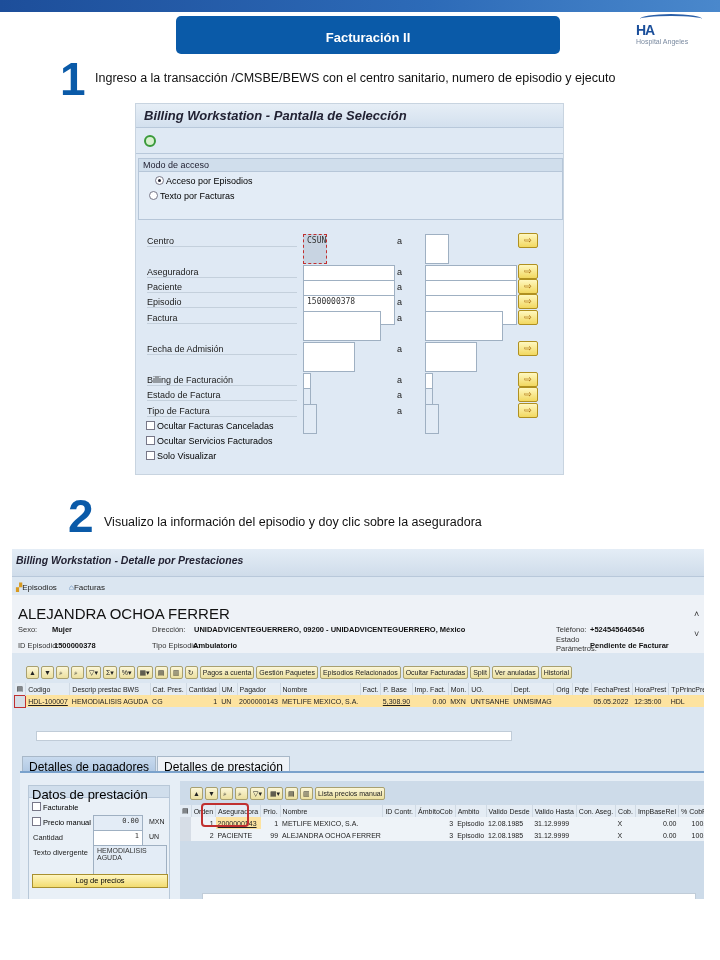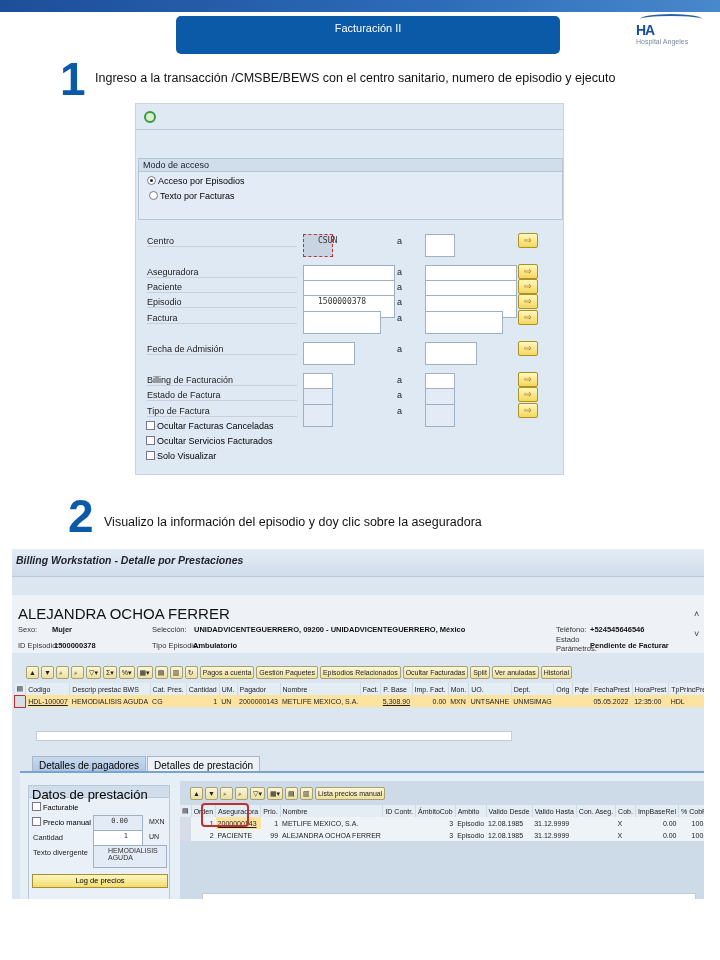--- a/index.html
+++ b/index.html
@@ -1,35 +1,35 @@
 <!DOCTYPE html>
 <html><head>
 <meta charset="utf-8">
 <style>
 *{box-sizing:border-box;margin:0;padding:0}
 body{width:720px;height:960px;background:#fff;font-family:"Liberation Sans",sans-serif;position:relative;overflow:hidden}
 .topband{position:absolute;left:0;top:0;width:720px;height:12px;background:linear-gradient(90deg,#1d4e9a,#2d6bb8 60%,#4a88cc);border-bottom-left-radius:0}
 .header{position:absolute;left:176px;top:16px;width:384px;height:38px;background:#0a5aa8;border-radius:5px;color:#fff;text-align:center}
-.header .t{font-weight:normal;font-size:11px;margin-top:6px}
+.header .t{font-weight:bold;font-size:13px;margin-top:14px}
 .header .s{font-size:10px;margin-top:1px}
 .logo{position:absolute;left:636px;top:14px;width:70px;height:40px;text-align:left}
 .logo .arc{width:62px;height:10px;border-top:2px solid #2a5fa8;border-radius:50% 50% 0 0;margin:0 auto}
 .logo .ha{color:#1a4e9a;font-weight:bold;font-size:14px;margin-top:-2px;letter-spacing:-1px}
 .logo .hn{color:#7a8aa0;font-size:7px}
 .step{position:absolute;color:#0a5aa8;font-weight:bold;font-size:46px;line-height:46px}
 .steptxt{position:absolute;font-size:12.5px;color:#111}
 
 .sap1{position:absolute;left:135px;top:103px;width:429px;height:372px;background:#dfe9f4;border:1px solid #c8d4e0}
 .sap1 .ttl{height:24px;background:linear-gradient(#e6eef6,#d3e0ee);border-bottom:1px solid #b8c8da;font-weight:bold;font-style:italic;font-size:13px;color:#223;padding:4px 8px}
 .sap1 .tb{height:26px;border-bottom:1px solid #b8c8da;padding:4px 8px}
 .grp{position:absolute;left:2px;width:425px;border:1px solid #b6c6d8;background:#e3ecf6}
 .grp .gh{height:13px;background:#d0deec;border-bottom:1px solid #b6c6d8;font-size:9px;padding:1px 4px;color:#223}
 .lbl{position:absolute;font-size:9px;color:#222}
 .uline{border-bottom:1px solid #c4d0dc}
-.inp{position:absolute;height:23px;background:#fff;border:1px solid #9fb0c2;font-family:"DejaVu Sans Mono",monospace;font-size:8px;padding:1px 14px;color:#333}
+.inp{position:absolute;height:30px;background:#fff;border:1px solid #9fb0c2;font-family:"DejaVu Sans Mono",monospace;font-size:8px;padding:1px 3px;color:#333}
 .inp.dis{background:#e3ecf6}
 .sel{position:absolute;width:20px;height:15px;background:linear-gradient(#fff8c0,#f2d860);border:1px solid #b09020;border-radius:2px;font-size:9px;text-align:center;line-height:13px;color:#a06000}
 .radio{display:inline-block;width:9px;height:9px;border:1px solid #778;border-radius:50%;background:#fff;vertical-align:-1px;margin-right:2px;position:relative}
 .radio.on::after{content:"";position:absolute;left:2px;top:2px;width:3px;height:3px;border-radius:50%;background:#223}
 .chk{display:inline-block;width:9px;height:9px;border:1px solid #778;background:#fff;vertical-align:-1px;margin-right:2px}
 
 .sap2{position:absolute;left:12px;top:549px;width:692px;height:350px;background:#dbe6f1;overflow:hidden}
 .sap2 .ttl{height:28px;background:linear-gradient(#e4edf6,#cfdcea);border-bottom:1px solid #b8c8da;font-weight:bold;font-style:italic;font-size:10.5px;color:#223;padding:5px 4px}
 .sap2 .tb{height:22px;font-size:8px;padding:6px 4px;color:#222;border-bottom:1px solid #c4d2e0}
 .tbi{display:inline-block;margin-right:10px}
@@ -40,21 +40,21 @@
 .btnrow{position:absolute;left:14px;top:116px;height:14px;font-size:7px}
 .ib{display:inline-block;height:13px;min-width:13px;border:1px solid #a8a070;border-radius:2px;background:linear-gradient(#fbf6d8,#ece0a0);font-size:7px;line-height:11px;padding:0 2px;margin-right:2px;vertical-align:top;color:#222}
 .grid{position:absolute;font-size:7px;color:#222;border-collapse:collapse}
 .grid th{font-weight:normal;text-align:left;padding:1px 2px;height:12px;background:#e4ecf4;border-right:1px solid #d0dae4;white-space:nowrap}
 .grid td{padding:1px 2px;height:12px;white-space:nowrap}
 .r{ text-align:right!important}
 .hl td{background:#fde3a0}
 .hl td.first{background:#d6dde6;border:1px solid #c03030}
 .lnk{text-decoration:underline}
 .scroll{position:absolute;height:10px;background:#fff;border:1px solid #c0ccd8}
-.tabs{position:absolute;left:20px;top:207px;font-size:10px}
+.tabs{position:absolute;left:10px;top:207px;font-size:12px}
 .tab{display:inline-block;padding:3px 6px;border:1px solid #a8b8c8;border-bottom:none;background:#eef2f7;margin-right:1px}
 .tab.act{background:linear-gradient(#c8daee,#a9c3e0)}
 .pane{position:absolute;left:8px;top:222px;width:684px;height:128px;background:#e6eef6;border-top:2px solid #7aa2cc}
 .dp{position:absolute;left:8px;top:12px;width:142px;height:118px;border:1px solid #b8c8d8;background:#e9f0f7}
 .dp .gh{height:12px;background:#d0deec;border-bottom:1px solid #b8c8da;font-size:13px;padding:1px 3px}
 .right{position:absolute;left:160px;top:8px;width:524px;height:120px;background:#cddbe9}
 .redbox{position:absolute;border:2px solid #c03030;border-radius:4px}
 </style>
 </head>
 <body>
@@ -66,26 +66,27 @@
 <div class="logo">
   <div class="arc"></div>
   <div class="ha">HA</div>
   <div class="hn">Hospital Angeles</div>
 </div>
 
 <div class="step" style="left:60px;top:56px">1</div>
 <div class="steptxt" style="left:95px;top:71px">Ingreso a la transacción /CMSBE/BEWS con el centro sanitario, numero de episodio y ejecuto</div>
 
 <div class="sap1">
+  <div class="ttl">Billing Workstation - Pantalla de Selección</div>
   <div class="tb">
     <span style="display:inline-block;width:12px;height:12px;border-radius:50%;border:2px solid #3a9a3a;background:#d8f0d0;position:relative;top:1px"></span>
   </div>
   <div class="grp" style="top:54px;height:62px">
     <div class="gh">Modo de acceso</div>
-    <div style="position:absolute;left:8px;top:17px;font-size:9px"><span class="radio on"></span><span>Acceso por Episodios</span></div>
+    <div style="position:absolute;left:16px;top:17px;font-size:9px"><span class="radio on"></span><span>Acceso por Episodios</span></div>
     <div style="position:absolute;left:10px;top:32px;font-size:9px"><span class="radio"></span><span>Texto por Facturas</span></div>
   </div>
 </div>
 
 <div id="s1rows">
     <span class="lbl uline" style="left:147px;top:236px;width:150px">Centro</span>
     <div class="inp" style="left:303px;top:234px;width:24px;background:#c8d4e2;border:1px dashed #c03030">CSUN</div>
     <span class="lbl" style="left:397px;top:236px">a</span>
     <div class="inp" style="left:425px;top:234px;width:24px"></div>
     <div class="sel" style="left:518px;top:233px"><span>⇨</span></div>
@@ -132,25 +133,29 @@
     <div style="position:absolute;left:146px;top:421px;font-size:9px"><span class="chk"></span><span>Ocultar Facturas Canceladas</span></div>
     <div style="position:absolute;left:146px;top:436px;font-size:9px"><span class="chk"></span><span>Ocultar Servicios Facturados</span></div>
     <div style="position:absolute;left:146px;top:451px;font-size:9px"><span class="chk"></span><span>Solo Visualizar</span></div>
   </div>
 
 <div class="step" style="left:68px;top:493px">2</div>
 <div class="steptxt" style="left:104px;top:515px">Visualizo la información del episodio y doy clic sobre la aseguradora</div>
 
 <div class="sap2">
   <div class="ttl">Billing Workstation - Detalle por Prestaciones</div>
+  <div class="tb">
+    <span class="tbi"><span style="color:#d89a20">▞</span><span>Episodios</span></span>
+    <span class="tbi"><span style="color:#4a7ab0">⌂</span><span>Facturas</span></span>
+  </div>
   <div class="hdr">
     <div class="pname">ALEJANDRA OCHOA FERRER</div>
     <span class="s8" style="left:6px;top:30px">Sexo:</span>
     <span class="b8" style="left:40px;top:30px">Mujer</span>
-    <span class="s8" style="left:140px;top:30px">Selección:</span>
+    <span class="s8" style="left:140px;top:30px">Dirección:</span>
     <span class="b8" style="left:182px;top:30px">UNIDADVICENTEGUERRERO, 09200 - UNIDADVICENTEGUERRERO, México</span>
     <span class="s8" style="left:544px;top:30px">Teléfono:</span>
     <span class="b8" style="left:578px;top:30px">+524545646546</span>
     <span class="s8" style="left:6px;top:46px">ID Episodio:</span>
     <span class="b8" style="left:42px;top:46px">1500000378</span>
     <span class="s8" style="left:140px;top:46px">Tipo Episodio:</span>
     <span class="b8" style="left:181px;top:46px">Ambulatorio</span>
     <span class="s8" style="left:544px;top:40px">Estado</span>
     <span class="s8" style="left:544px;top:49px">Parámetros:</span>
     <span class="b8" style="left:578px;top:46px">Pendiente de Facturar</span>

